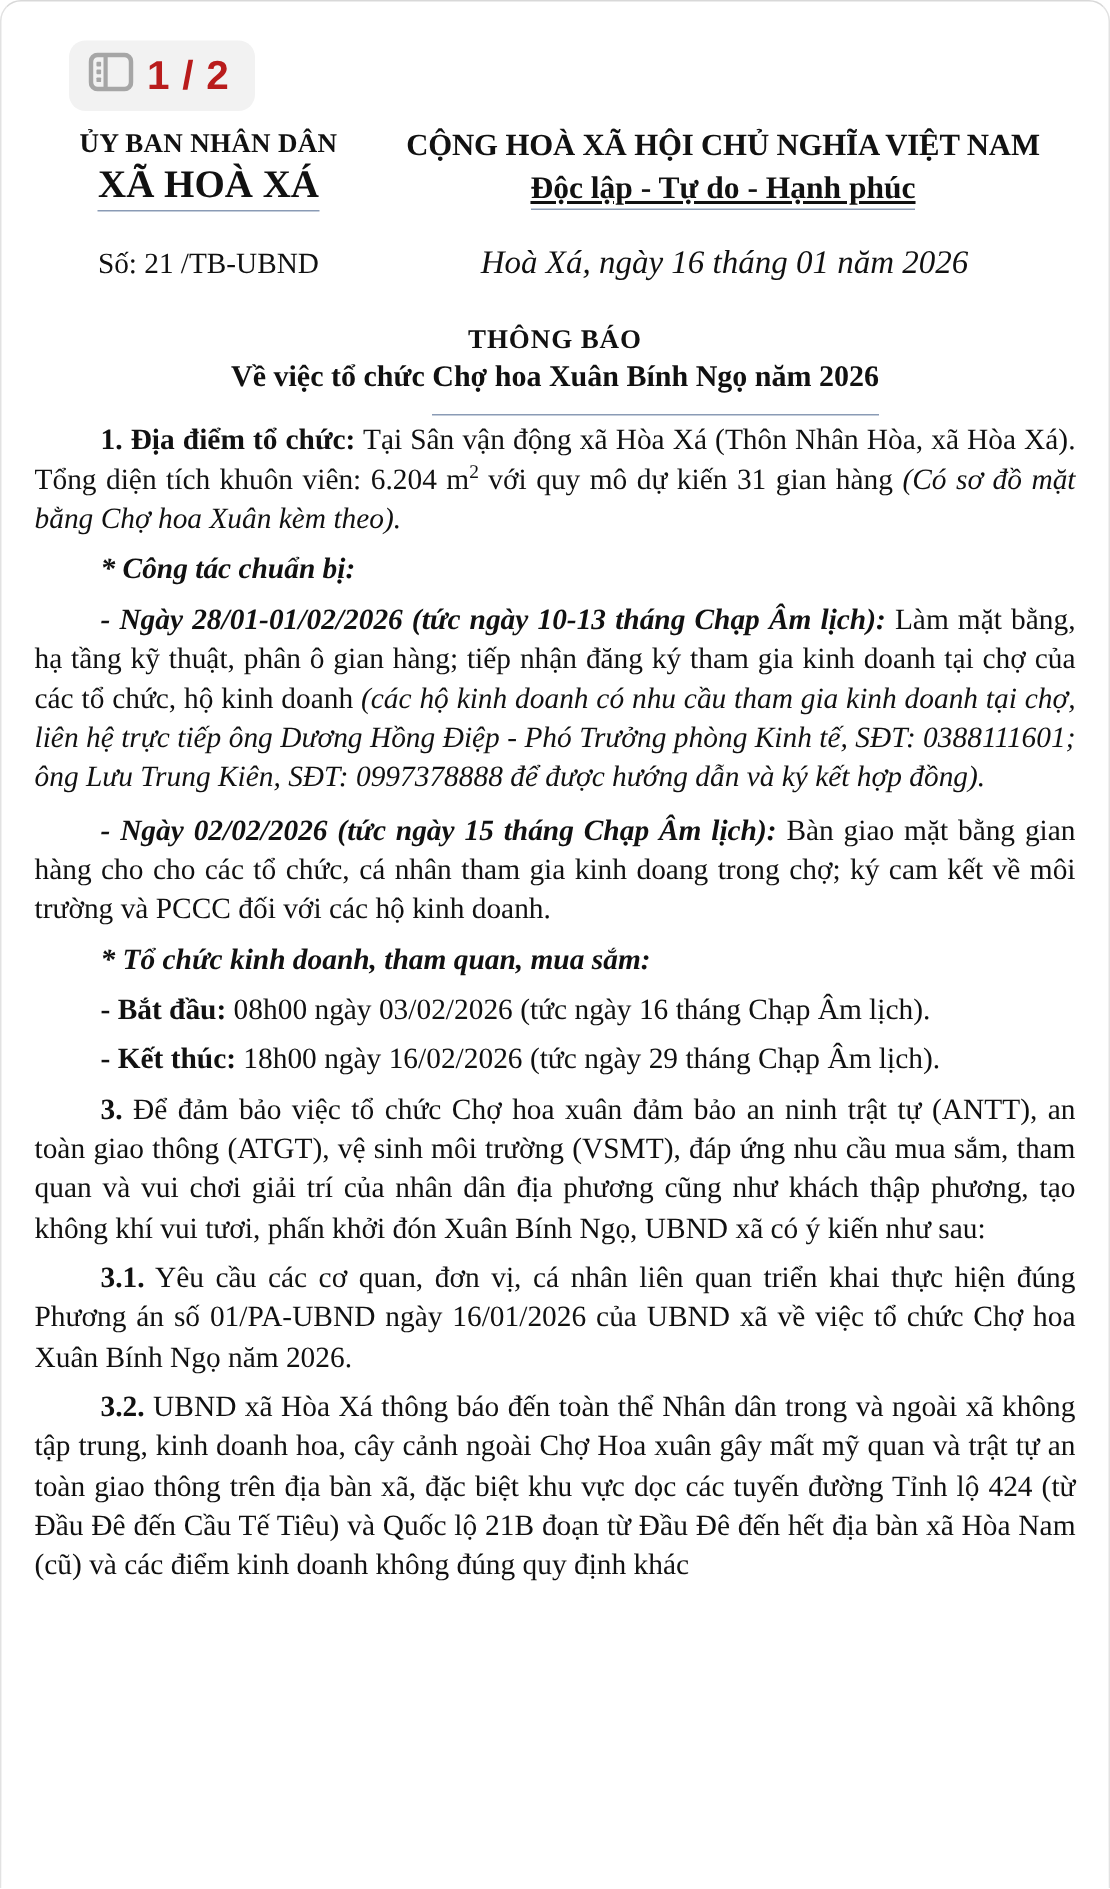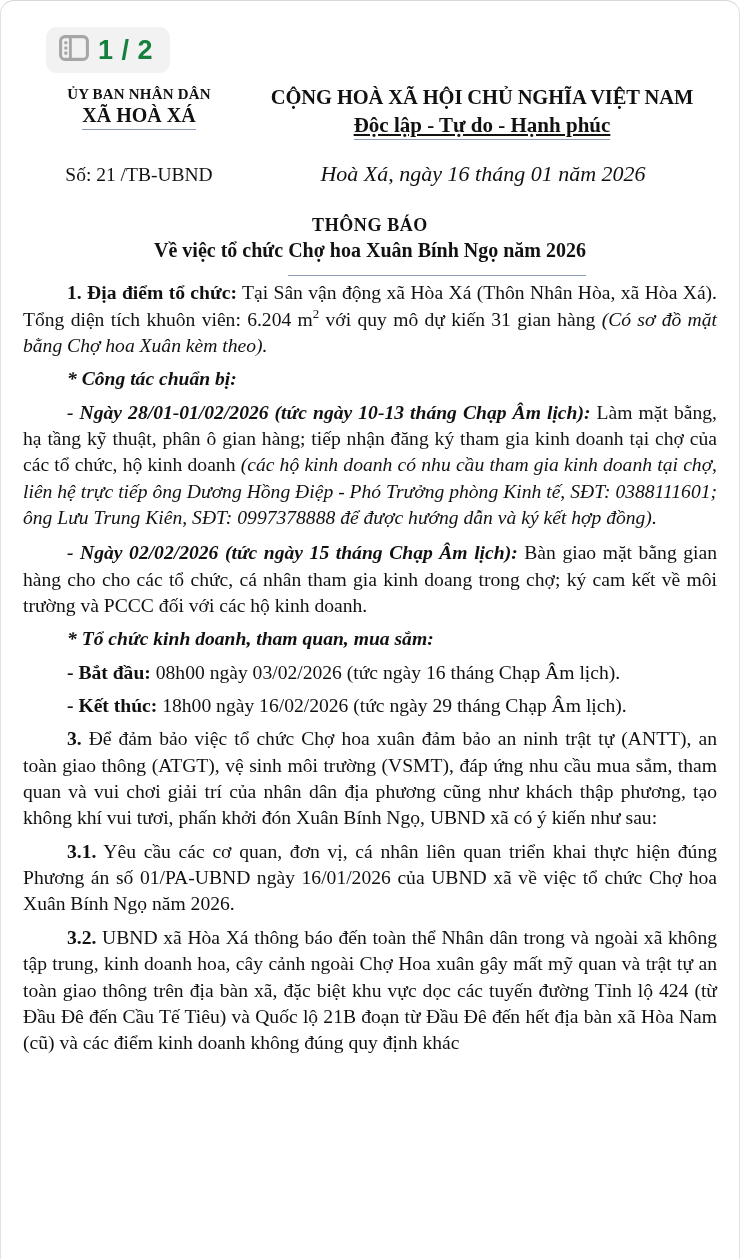--- a/index.html
+++ b/index.html
@@ -41,21 +41,21 @@
     gap: 9px;
     background: #f2f2f2;
     border-radius: 11px;
     padding: 8px 17px 8px 13px;
     z-index: 5;
   }
   #page-badge .badge-label {
     font-family: "Liberation Sans", "DejaVu Sans", sans-serif;
     font-size: 27px;
     font-weight: 700;
-    color: #15803d;
+    color: #b91c1c;
     letter-spacing: 0.5px;
     line-height: 1;
   }
   .panel-icon { display: block; }
 
   
   .header-row {
     display: flex;
     align-items: flex-start;
     padding-top: 84px;
@@ -65,32 +65,32 @@
     text-align: center;
     flex: 0 0 232px;
   }
   .hdr-right {
     flex: 1 1 auto;
     text-align: center;
     padding-right: 8px;
   }
   .hdr-line1 {
     font-weight: 700;
-    font-size: 15px;
+    font-size: 18px;
     letter-spacing: 0.2px;
     line-height: 1.22;
     white-space: nowrap;
   }
   .hdr-right .hdr-line1 {
     font-size: 20.5px;
     letter-spacing: -0.1px;
   }
   .hdr-line2 {
     font-weight: 700;
-    font-size: 20px;
+    font-size: 26px;
     line-height: 1.25;
     display: inline-block;
     border-bottom: 1.6px solid #8a9bb5;
     padding-bottom: 1px;
   }
   .hdr-right .hdr-line2 {
     font-size: 21px;
     margin-top: 2px;
     text-decoration: underline;
   }

